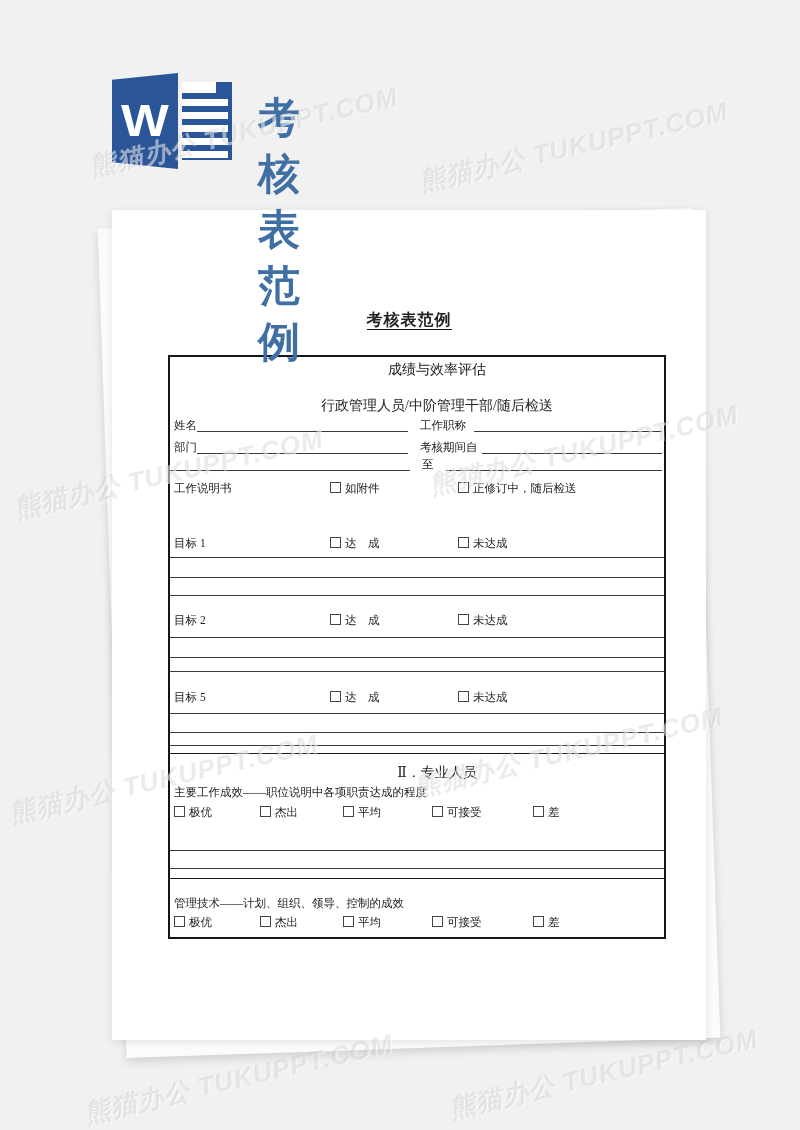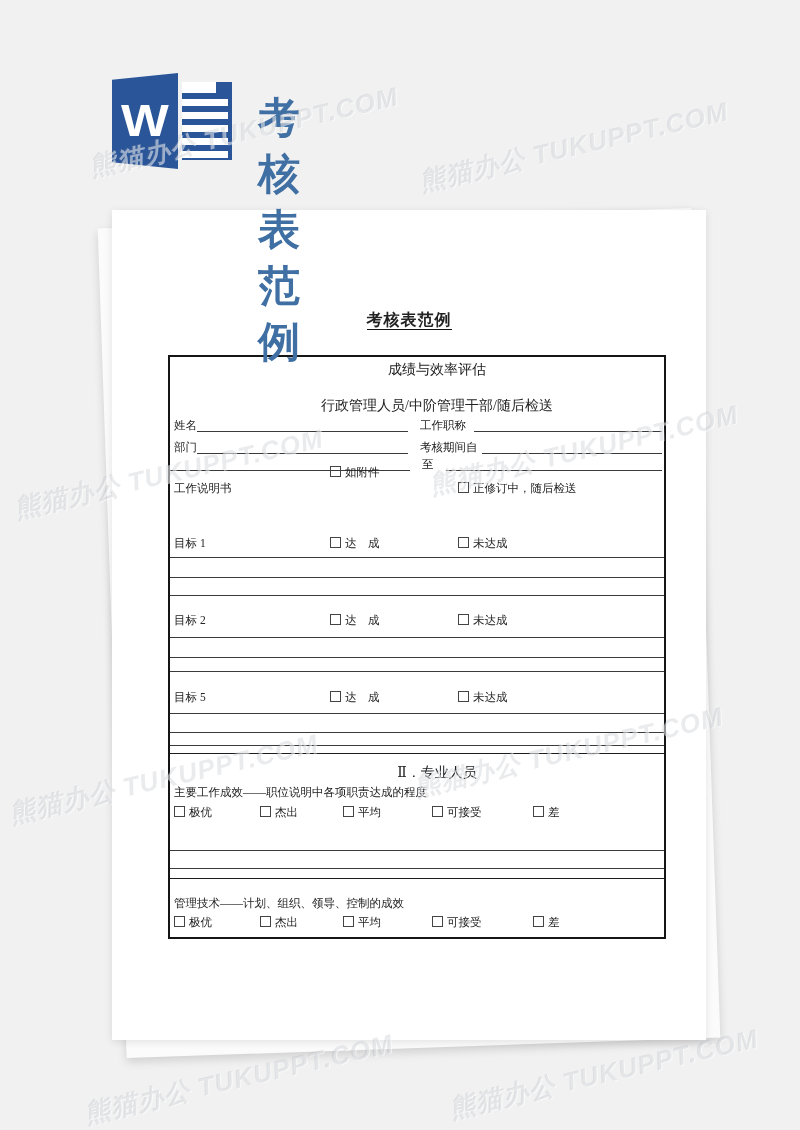--- a/index.html
+++ b/index.html
@@ -136,21 +136,21 @@
         <span class="ln grow" style="margin-left:4px"></span>
       </div>
 
       <div class="frow full" style="top:99px">
         <span class="ln" style="width:240px"></span>
         <span class="t" style="margin:0 12px">至</span>
         <span class="ln grow"></span>
       </div>
 
       <span class="lbl" style="left:4px;top:124px">工作说明书</span>
-      <span class="lbl" style="left:160px;top:108px">
+      <span class="lbl" style="left:160px;top:124px">
         <span class="cb"></span><span>如附件</span>
       </span>
       <span class="lbl" style="left:288px;top:124px">
         <span class="cb"></span><span>正修订中，随后检送</span>
       </span>
 
 
       <span class="lbl" style="left:4px;top:179px">目标 1</span>
       <span class="lbl" style="left:160px;top:179px">
         <span class="cb"></span><span>达　成</span>

